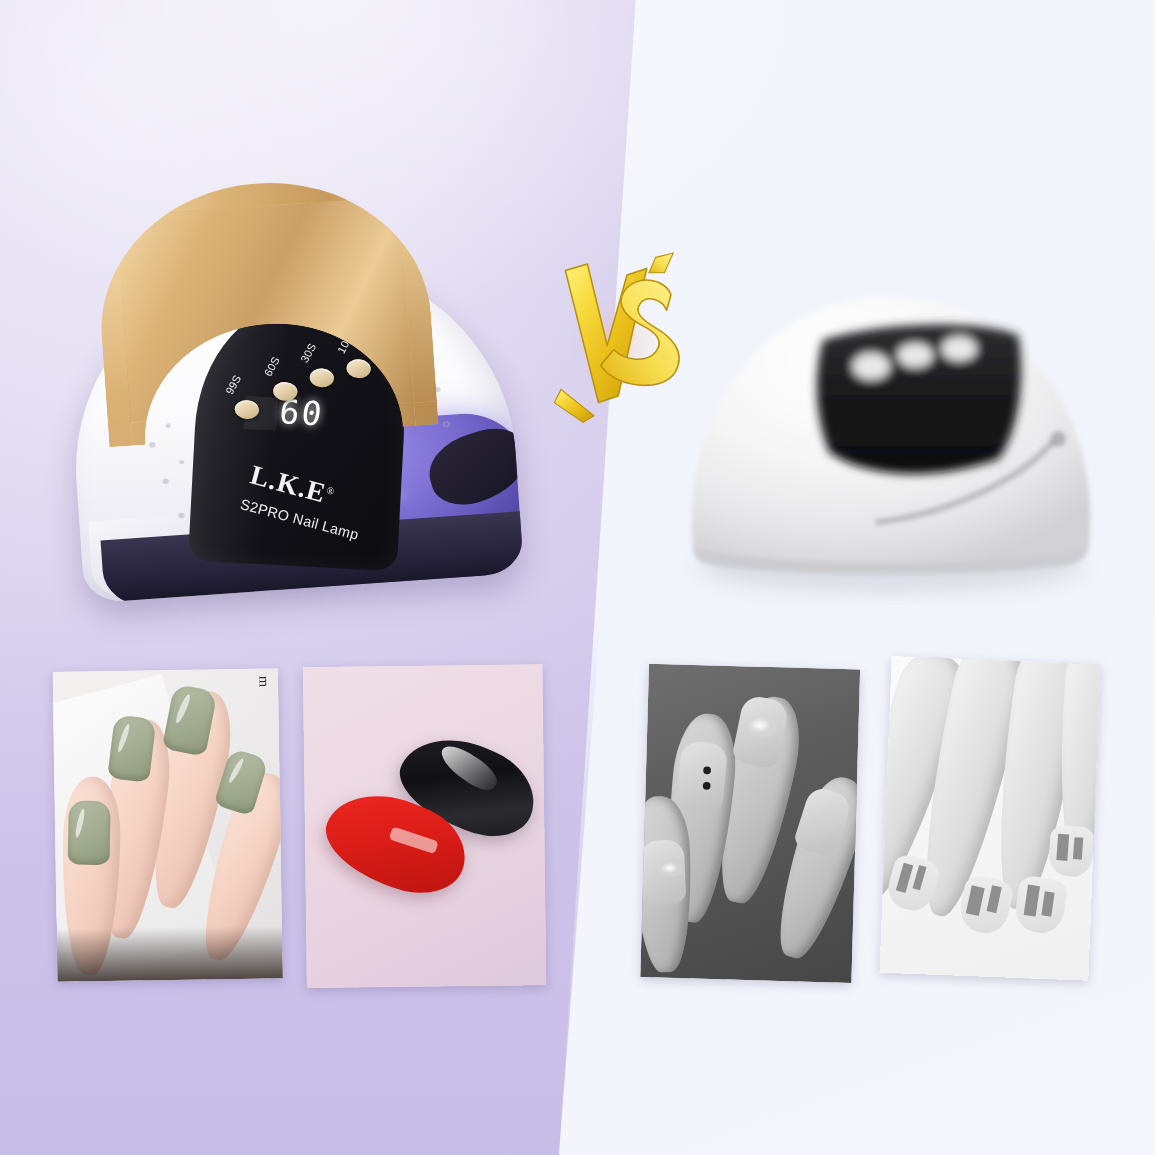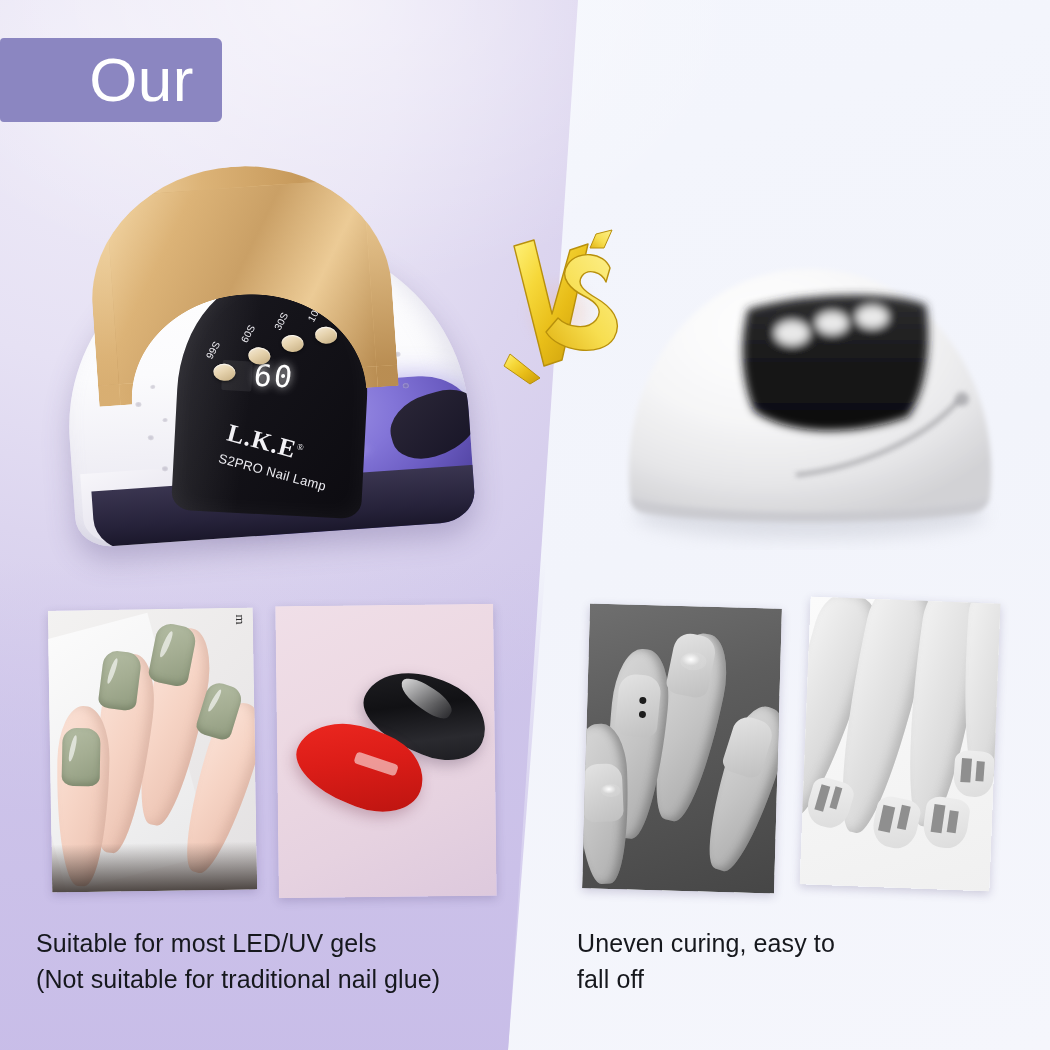--- a/index.html
+++ b/index.html
@@ -282,23 +282,20 @@
 </head>
 <body>
 
 <div id="stage">
 
   <div class="bg-right"></div>
   <div class="bg-left"></div>
   <div class="bg-left-deep"></div>
   <div class="bg-sheen"></div>
 
-  <div class="badge badge-our">
-    <span>Our</span>
-  </div>
 
   <div class="lamp-our">
     <div class="lamp-shadow"></div>
 
     <div class="lamp-base">
       <div class="lamp-glow"></div>
       <div class="lamp-glow-hl"></div>
       <div class="lamp-wing-l"></div>
       <div class="lamp-notch"></div>
       <div class="lamp-foot"></div>
@@ -493,17 +490,14 @@
         <div class="chip" style="left:8px;top:8px;width:11px;height:28px"></div>
         <div class="chip" style="left:24px;top:12px;width:9px;height:22px"></div>
       </div>
       <div class="nl" style="left:150px;top:148px;width:40px;height:46px;transform:rotate(2deg)">
         <div class="chip" style="left:7px;top:8px;width:10px;height:24px"></div>
         <div class="chip" style="left:22px;top:10px;width:8px;height:20px"></div>
       </div>
     </div>
   </div>
 
-  <div class="cap cap-left">Suitable for most LED/UV gels
-(Not suitable for traditional nail glue)</div>
-  <div class="cap" style="left:777px;top:925px;transform:translateX(-200px)">Uneven curing, easy to fall off</div>
 
 </div>
 
 </body></html>

